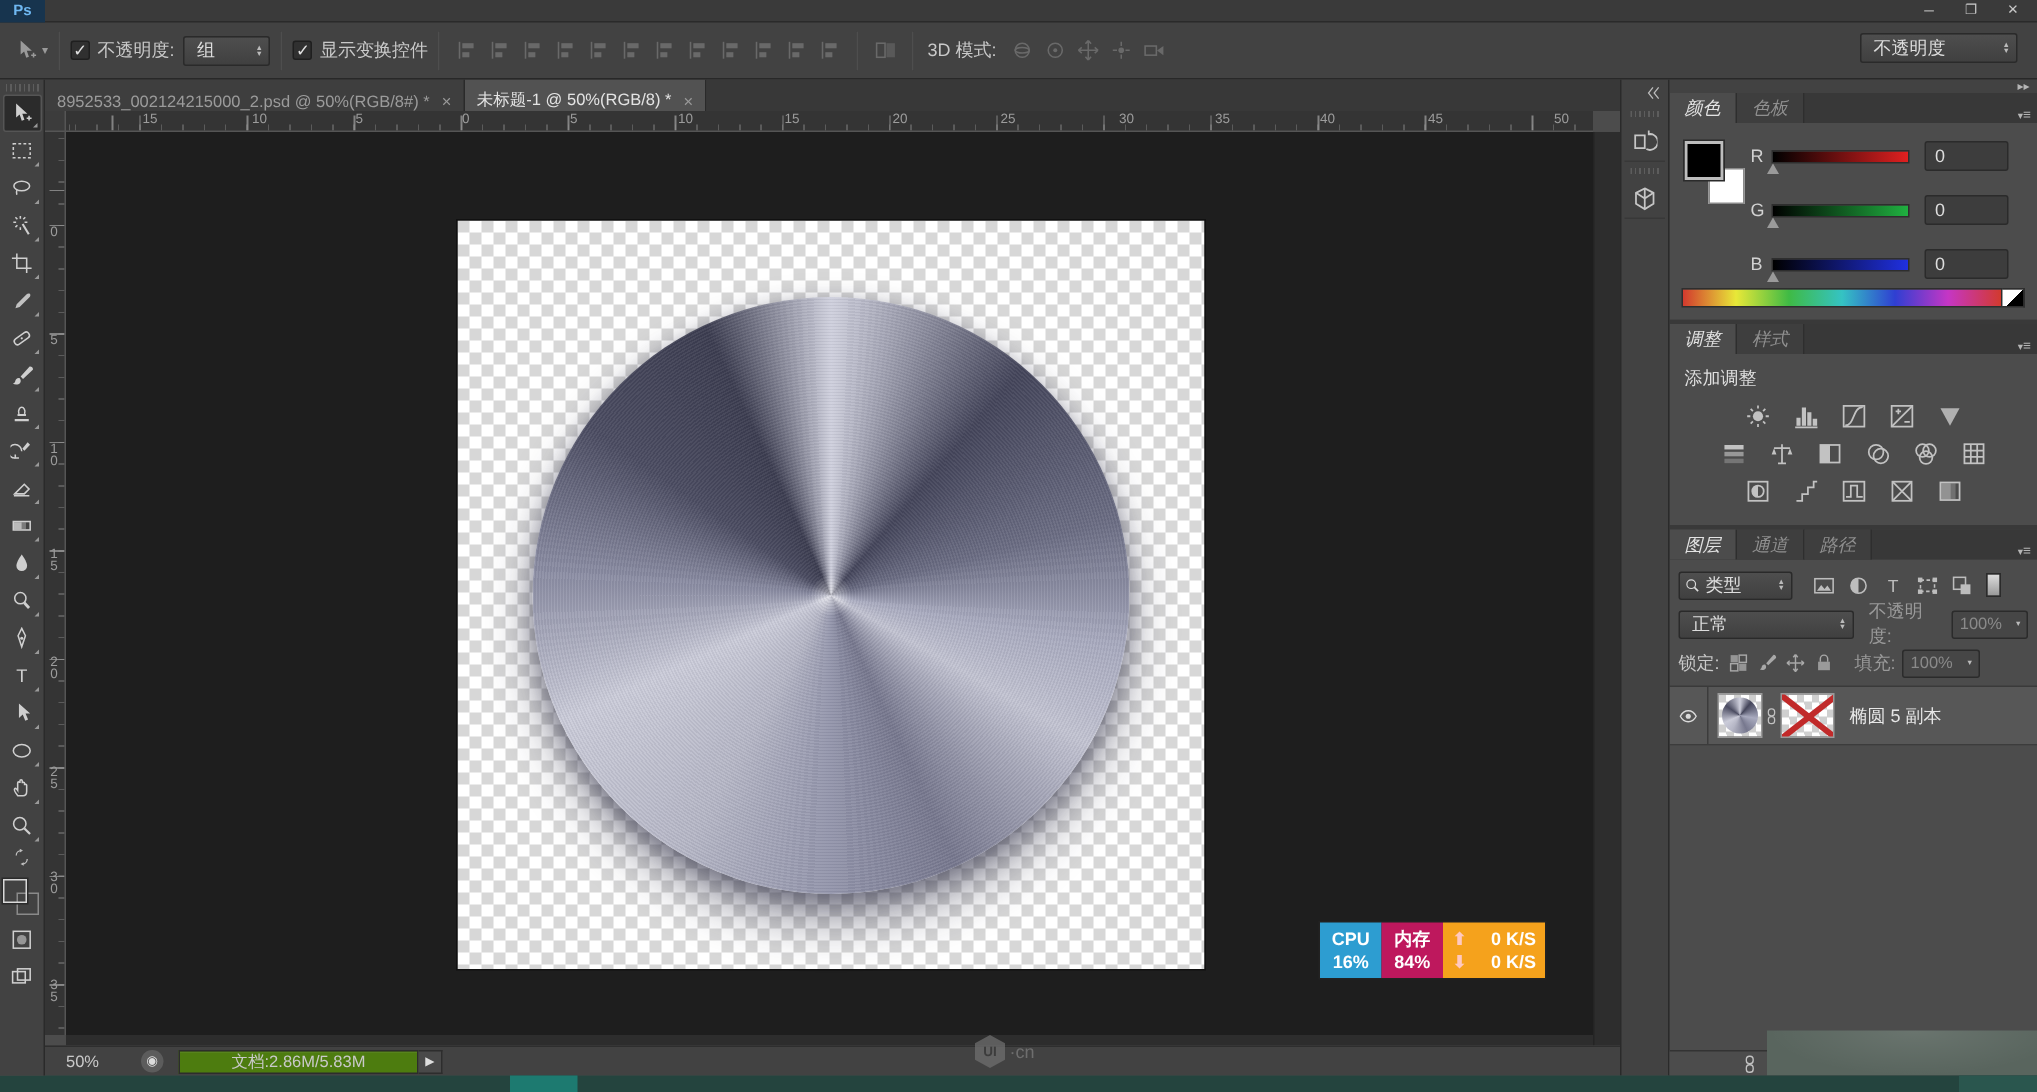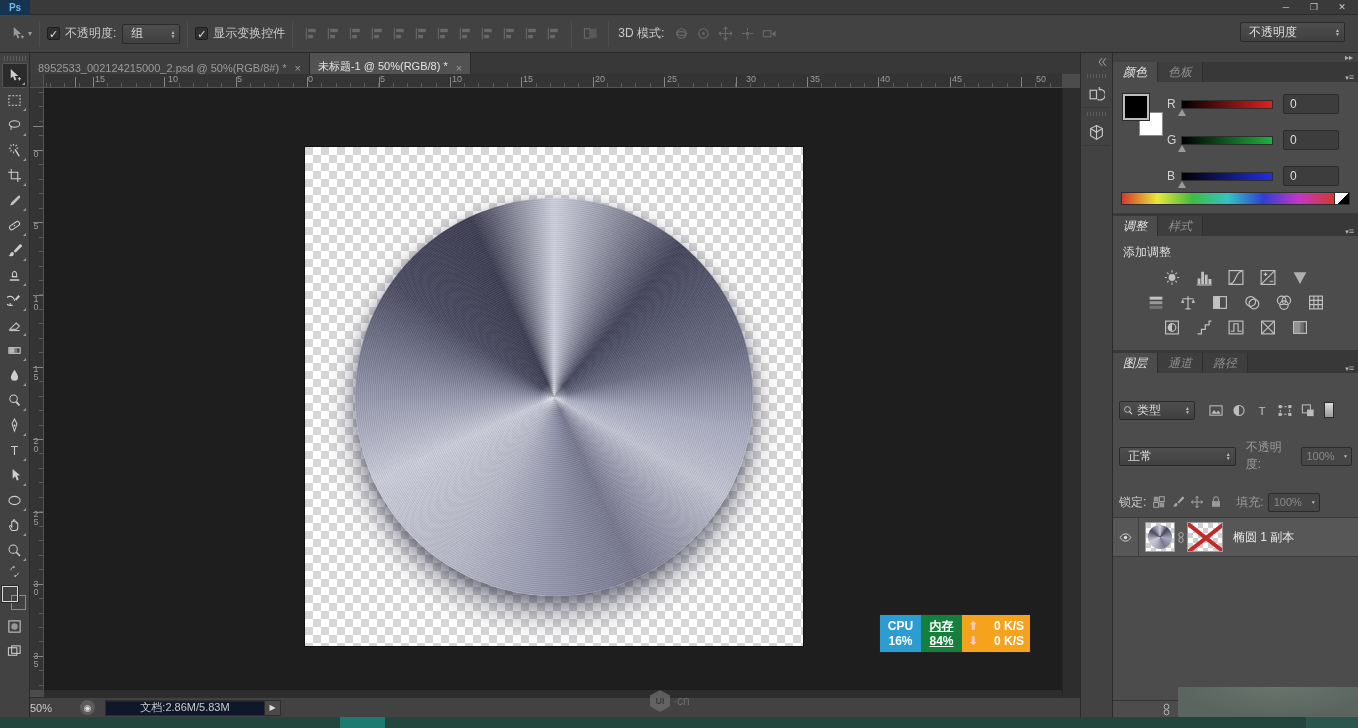--- a/index.html
+++ b/index.html
@@ -60,23 +60,23 @@
     background:
       repeating-radial-gradient(circle at 50% 50%,rgba(255,255,255,.05) 0 1px,rgba(20,20,40,.05) 1px 2px),
       radial-gradient(circle at 50% 50%,rgba(255,255,255,.55) 0,rgba(255,255,255,0) 5%),
       conic-gradient(from 0deg,#cfd0dd 0deg,#44455a 40deg,#6b6d83 75deg,#a9abbf 100deg,#c3c4d2 120deg,#77788e 155deg,#9395ab 180deg,#b6b7c6 210deg,#cbccd9 245deg,#8b8da3 275deg,#4b4c61 305deg,#3c3d50 335deg,#cfd0dd 360deg);
     box-shadow:0 18px 32px rgba(30,30,55,.45),0 5px 14px rgba(30,30,55,.35);}
   #vscroll{position:absolute;left:1062px;top:88px;width:18px;height:609px;background:#2d2d2d;border-left:1px solid #242424;z-index:12;}
   #hscroll{position:absolute;left:44px;top:690px;width:1018px;height:7px;background:#2d2d2d;z-index:12;}
 
   
   #statusbar{position:absolute;left:30px;top:697px;width:1050px;height:20px;background:#424242;border-top:1px solid #2e2e2e;display:flex;align-items:center;font-size:11px;color:#c9c9c9;z-index:16;}
-  #zoom-level{width:40px;}
+  #zoom-level{margin-left:14px;width:40px;}
   #drive-icon{width:15px;height:15px;border-radius:50%;background:#5c5c5c;color:#dcdcdc;font-size:9px;display:flex;align-items:center;justify-content:center;margin:0 10px;}
-  #doc-well{width:160px;height:16px;background:#0f172a;border:1px solid #2d2d2d;box-shadow:inset 0 1px 0 rgba(255,255,255,.06);display:flex;align-items:center;justify-content:center;}
+  #doc-well{width:160px;height:16px;background:#4d7c0f;border:1px solid #2d2d2d;box-shadow:inset 0 1px 0 rgba(255,255,255,.06);display:flex;align-items:center;justify-content:center;}
   #doc-arrow{width:16px;height:16px;display:flex;align-items:center;justify-content:center;color:#ddd;border:1px solid #2d2d2d;border-left:none;background:#494949;font-size:8px;}
 
   
   #dockstrip{position:absolute;left:1080px;top:53px;width:33px;height:664px;background:#424242;border-left:1px solid #2a2a2a;border-right:1px solid #2a2a2a;display:flex;flex-direction:column;align-items:center;z-index:18;}
   #dock-collapse{align-self:flex-end;margin:3px 4px 2px 0;color:#bdbdbd;}
   .dock-grip{width:20px;height:4px;margin-top:4px;background:repeating-linear-gradient(90deg,#5d5d5d 0 1px,transparent 1px 3px);}
   .dock-btn{width:27px;height:27px;margin-top:3px;display:flex;align-items:center;justify-content:center;color:#c6c6c6;border-bottom:1px solid #383838;}
 
   
   #panels{position:absolute;left:1113px;top:53px;width:245px;height:664px;background:#424242;display:flex;flex-direction:column;z-index:17;}
@@ -102,21 +102,21 @@
   #spectrum-row{display:flex;height:13px;margin-top:2px;}
   #spectrum{flex:1;border:1px solid #2e2e2e;background:linear-gradient(90deg,#d23a2e,#e8e838,#3fba45,#35c3c3,#2f3fd2,#c536c5,#d23a2e);}
   #spectrum-end{width:15px;border:1px solid #2e2e2e;border-left:none;background:linear-gradient(135deg,#ffffff 55%,#000000 55%);}
 
   
   #adjust-title{font-size:12px;color:#dedede;margin:0 0 6px 2px;}
   .adj-row{display:flex;justify-content:center;gap:6px;margin-bottom:5px;}
   .adj-btn{width:26px;height:20px;display:flex;align-items:center;justify-content:center;color:#c2c2c2;}
 
   
-  .lp-row{display:flex;align-items:center;height:26px;padding:0 6px;font-size:12px;color:#c9c9c9;margin-top:20px;}
+  .lp-row{display:flex;align-items:center;height:26px;padding:0 6px;font-size:12px;color:#c9c9c9;}
   #lp-filter .dropdown{width:76px;height:19px;font-size:12px;padding-left:3px;}
   #lp-filter .ficon{width:21px;display:flex;justify-content:center;color:#bdbdbd;margin-left:2px;}
   #filter-toggle{width:10px;height:16px;background:linear-gradient(#ddd,#999);border:1px solid #2b2b2b;margin-left:6px;}
   #blend-dd{width:118px;height:19px;font-size:12px;}
   .gray-box{width:52px;height:19px;background:#464646;border:1px solid #2b2b2b;border-radius:2px;color:#8a8a8a;display:flex;align-items:center;padding:0 3px 0 5px;font-size:11px;}
   .lbl-dim{color:#9a9a9a;margin:0 4px 0 10px;}
   .lock-ico{width:17px;display:flex;justify-content:center;color:#a8a8a8;margin-right:2px;}
   #lp-sep{height:1px;background:#3a3a3a;margin-top:2px;}
   .layer-row{display:flex;align-items:center;height:39px;background:#4f4f4f;border-bottom:1px solid #3c3c3c;}
   .layer-row.selected{background:#575757;}
@@ -857,42 +857,42 @@
               <span class="thumb">
                 <span class="mini-disc"></span>
               </span>
               <span class="link-cell">
                 <svg width="13" height="13" viewBox="0 0 16 16" fill="none" stroke="currentColor" stroke-width="1.1">
                   <rect x="5.2" y="1.4" width="5.6" height="6.2" rx="2.6"></rect>
                   <rect x="5.2" y="8.4" width="5.6" height="6.2" rx="2.6"></rect>
                 </svg>
               </span>
               <span class="mask-thumb"><span class="mask-x"></span></span>
-              <span class="layer-name">椭圆 1 副本</span>
+              <span class="layer-name">椭圆 5 副本</span>
             </div>
           </div>
       </div>
     </div>
   </div>
 
   <div id="layers-footer">
     <span>
         <svg width="13" height="13" viewBox="0 0 16 16" fill="none" stroke="currentColor" stroke-width="1.1">
           <rect x="5.2" y="1.4" width="5.6" height="6.2" rx="2.6"></rect>
           <rect x="5.2" y="8.4" width="5.6" height="6.2" rx="2.6"></rect>
         </svg>
       </span>
   </div>
 
   <div id="perf-widget">
     <div id="perf-cpu" style="background: rgb(45, 157, 209);">
       <span>CPU</span>
       <span>16%</span>
     </div>
-    <div id="perf-mem" style="background: #15803d; text-decoration: underline;">
+    <div id="perf-mem" style="background: #be185d;">
       <span>内存</span>
       <span>84%</span>
     </div>
     <div id="perf-net" style="background: rgb(245, 162, 28);">
       <span class="net-row">
           <span class="net-arrow">⬆</span>
           <span class="net-val">0 K/S</span>
         </span>
       <span class="net-row">
           <span class="net-arrow">⬇</span>

